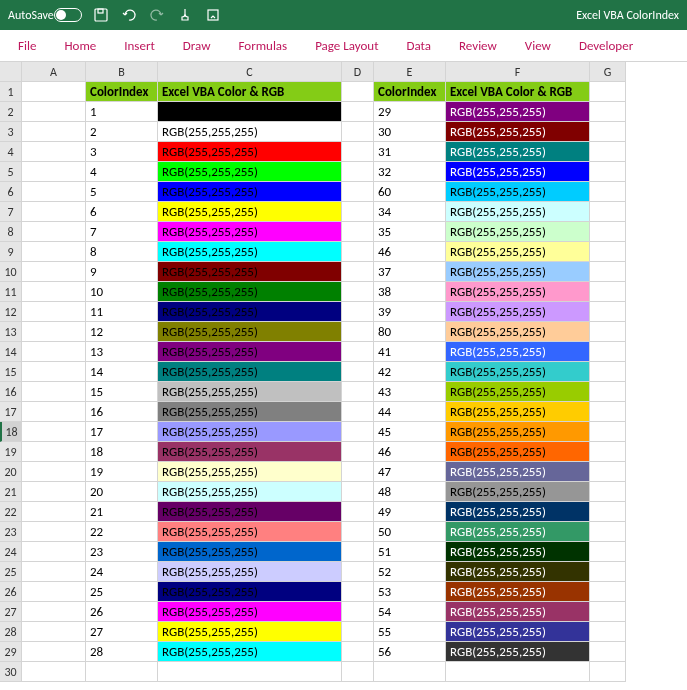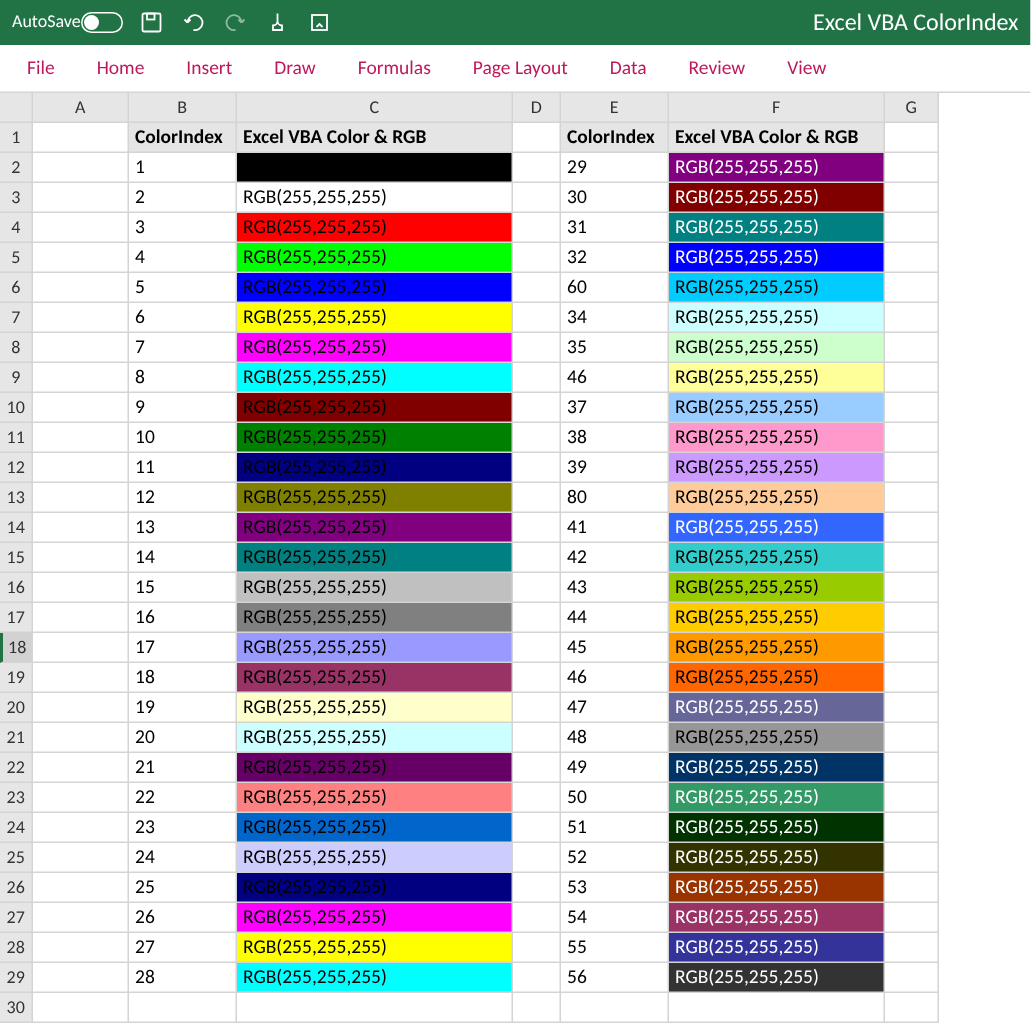--- a/index.html
+++ b/index.html
@@ -3,29 +3,29 @@
 <meta charset="utf-8">
 <style>
 * { margin: 0; padding: 0; box-sizing: border-box; }
 body { font-family: "Segoe UI", Calibri, Arial, sans-serif; font-size: 13px; background: #fff; width: 687px; overflow: hidden; }
 .titlebar { background: #217346; color: #fff; height: 30px; display: flex; align-items: center; padding: 0 8px; gap: 10px; font-size: 12px; }
 .titlebar .autosave { display: flex; align-items: center; gap: 0; }
 .toggle { width: 28px; height: 14px; border: 1px solid #fff; border-radius: 7px; position: relative; }
 .toggle::after { content: ""; position: absolute; width: 10px; height: 10px; border-radius: 50%; background: #fff; top: 1px; left: 1px; }
 .title-icon { width: 18px; height: 18px; display: flex; align-items: center; justify-content: center; cursor: pointer; }
 .title-icon svg { width: 16px; height: 16px; stroke: #fff; fill: none; stroke-width: 1.2; }
-.doc-title { margin-left: auto; font-size: 16px; }
+.doc-title { margin-left: auto; font-size: 12px; }
 .ribbon { background: #fff; height: 32px; display: flex; align-items: center; border-bottom: 1px solid #d4d4d4; padding: 0 4px; gap: 0; }
 .ribbon-tab { padding: 6px 14px; color: #be185d; cursor: pointer; font-size: 13px; }
 .grid { display: grid; grid-template-columns: 22px 64px 72px 184px 32px 72px 144px 36px; font-size: 13px; }
 .col-h { background: #e6e6e6; border-right: 1px solid #d4d4d4; border-bottom: 1px solid #d4d4d4; text-align: center; color: #333; height: 20px; line-height: 20px; font-size: 12px; }
 .row-h { background: #e6e6e6; border-right: 1px solid #d4d4d4; border-bottom: 1px solid #d4d4d4; text-align: center; color: #333; height: 20px; line-height: 20px; font-size: 12px; }
 .row-h.sel { background: #d2d2d2; border-left: 2px solid #217346; }
 .cell { border-right: 1px solid #d4d4d4; border-bottom: 1px solid #d4d4d4; padding: 0 4px; height: 20px; line-height: 20px; overflow: hidden; white-space: nowrap; }
-.hdr { background: #e5e5e5; font-weight: 600; }
+.hdr { background: #84cc16; font-weight: 600; }
 .corner { background: #e6e6e6; border-right: 1px solid #d4d4d4; border-bottom: 1px solid #d4d4d4; }
 </style>
 </head>
 <body>
 
 <div class="titlebar">
   <div class="autosave">
     <span>AutoSave</span>
     <span class="toggle"></span>
   </div>
@@ -64,20 +64,21 @@
 <div class="ribbon">
   <div class="ribbon-tab">File</div>
   <div class="ribbon-tab">Home</div>
   <div class="ribbon-tab">Insert</div>
   <div class="ribbon-tab">Draw</div>
   <div class="ribbon-tab">Formulas</div>
   <div class="ribbon-tab">Page Layout</div>
   <div class="ribbon-tab">Data</div>
   <div class="ribbon-tab">Review</div>
   <div class="ribbon-tab">View</div>
+  <div class="ribbon-tab">Developer</div>
 </div>
 
 <div class="grid" id="grid">
     <div class="corner"></div>
     <div class="col-h">A</div>
     <div class="col-h">B</div>
     <div class="col-h">C</div>
     <div class="col-h">D</div>
     <div class="col-h">E</div>
     <div class="col-h">F</div>

